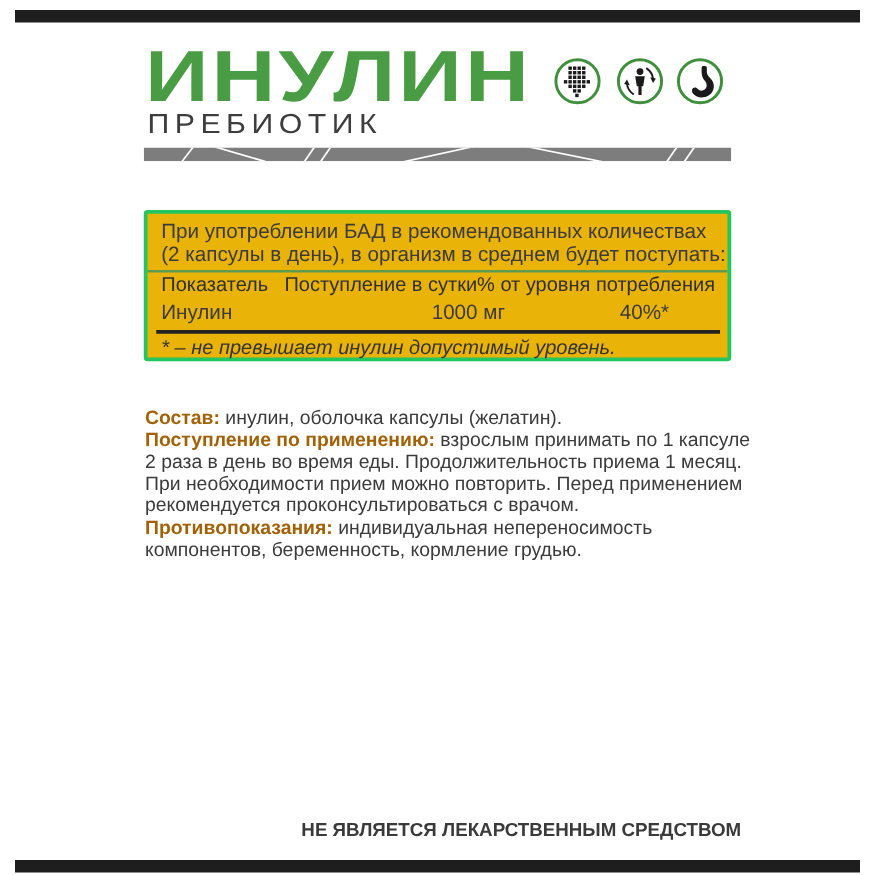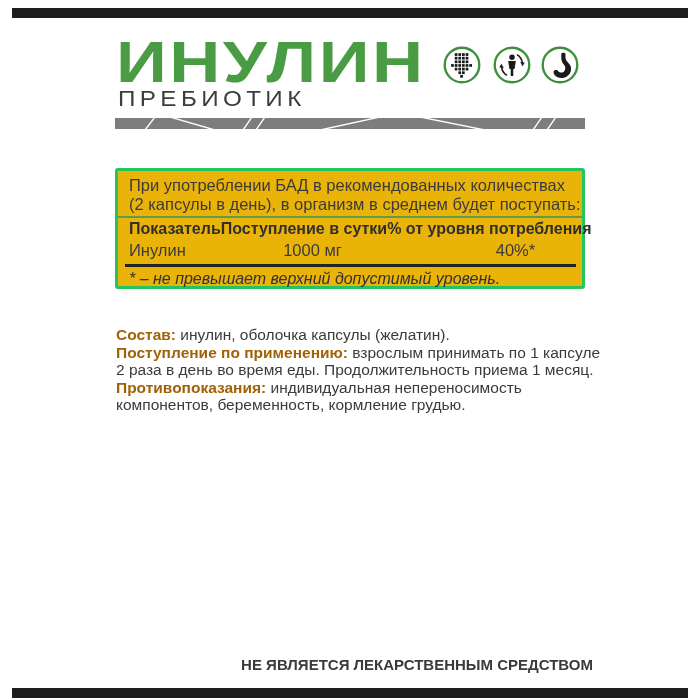--- a/index.html
+++ b/index.html
@@ -30,24 +30,24 @@
   .hatch-bar { position:absolute; left:115px; top:118px; width:470px; height:11px; }
 
   .info-table {
     position:absolute; left:115px; top:168px; width:470px; height:121px;
     border:3px solid #22c55e; border-radius:3px; background:#eab308;
     color:#3b3b3b;
   }
   .tbl-intro { padding:5px 10px 0 11px; font-size:16.5px; line-height:18.5px; white-space:nowrap; }
   .tbl-green-rule { margin-top:3px; height:2px; background:#5d9b4e; }
   .tbl-row { display:flex; align-items:baseline; padding:0 10px 0 11px; white-space:nowrap; }
-  .tbl-head { margin-top:2px; font-weight:700; font-size:16px; color:#2f2f2f; }
+  .tbl-head { margin-top:2px; font-weight:400; font-size:16px; color:#2f2f2f; }
   .tbl-vals { margin-top:3px; font-size:16.5px; }
   .c1 { width:92px; }
-  .c2 { width:183px; text-align:center; }
+  .c2 { width:183px; text-align:right; }
   .c3 { flex:1; text-align:right; }
   .c3.center { text-align:center; padding-left:55px; }
   .tbl-black-rule { margin:4px 6px 0 7px; height:2.5px; background:#232323; }
   .tbl-footnote { padding:3px 10px 0 11px; font-style:italic; font-size:16px; line-height:17px; color:#333333; white-space:nowrap; }
 
   .body-text {
     position:absolute; left:116px; top:326px; width:492px;
     font-size:15.5px; line-height:17.6px; color:#3b3b3b;
   }
   .body-text b { font-weight:700; color:#a16207; }
@@ -155,26 +155,27 @@
       <div class="c1">Показатель</div>
       <div class="c2">Поступление в сутки</div>
       <div class="c3">% от уровня потребления</div>
     </div>
     <div class="tbl-row tbl-vals">
       <div class="c1">Инулин</div>
       <div class="c2">1000 мг</div>
       <div class="c3 center">40%*</div>
     </div>
     <div class="tbl-black-rule"></div>
-    <div class="tbl-footnote">* – не превышает верхний допустимый уровень.</div>
+    <div class="tbl-footnote">* – не превышает инулин допустимый уровень.</div>
   </div>
 
   <div class="body-text">
     <p><b>Состав:</b> <span>инулин, оболочка капсулы (желатин).</span></p>
     <p><b>Поступление по применению:</b> <span>взрослым принимать по 1 капсуле 2 раза в день во время еды. Продолжительность приема 1 месяц.</span></p>
+    <p><span>При необходимости прием можно повторить. Перед применением рекомендуется проконсультироваться с врачом.</span></p>
     <p><b>Противопоказания:</b> <span>индивидуальная непереносимость компонентов, беременность, кормление грудью.</span></p>
   </div>
 
   <div class="disclaimer">НЕ ЯВЛЯЕТСЯ ЛЕКАРСТВЕННЫМ СРЕДСТВОМ</div>
 
   <div class="edge-bar bottom"></div>
 
 </div>
 
 </body></html>

